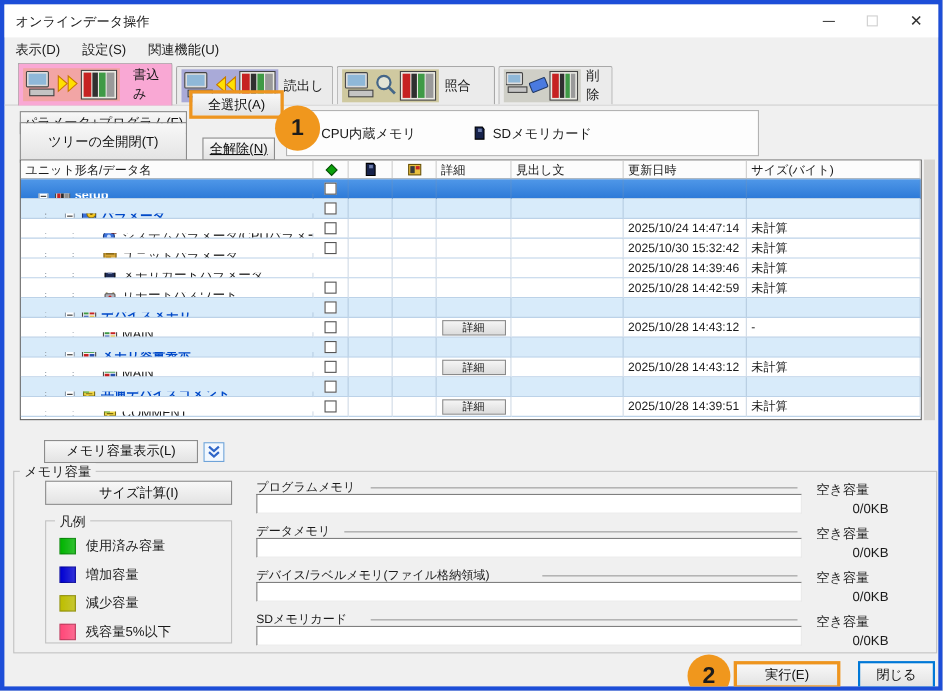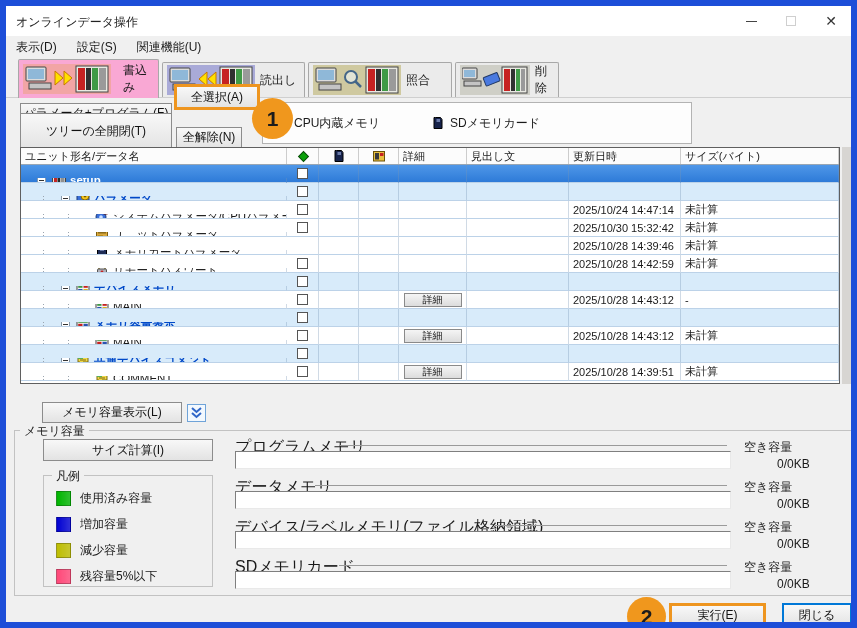--- a/index.html
+++ b/index.html
@@ -1,18 +1,18 @@
 <!DOCTYPE html>
 <html><head>
 <meta charset="utf-8">
 <style>
   * { margin:0; padding:0; box-sizing:border-box; }
   html,body { background:#d8d8d8; font-family:"Liberation Sans","DejaVu Sans",sans-serif; }
   #window{ position:relative; width:857px; height:628px; background:#f0f0f0;
-           border:6px solid #1d4ed8; overflow:hidden; font-size:12px; color:#1a1a1a; }
+           border:4px solid #1d4ed8; overflow:hidden; font-size:12px; color:#1a1a1a; }
 
   
   .titlebar{ position:absolute; left:0; top:0; width:100%; height:30px; background:#ffffff; }
   .title{ position:absolute; left:10px; top:8px; font-size:12px; color:#222; }
   .winbtn{ position:absolute; top:0; width:40px; height:30px; display:flex; align-items:center; justify-content:center; color:#333; }
   .winbtn.min{ right:80px; } .winbtn.max{ right:40px; color:#c8c8c8; } .winbtn.cls{ right:0; font-size:14px; }
   .minglyph{ width:11px; height:0; border-top:1px solid #444; display:block; }
   .maxglyph{ width:10px; height:10px; border:1px solid #cfcfcf; display:block; }
 
   
@@ -27,21 +27,21 @@
   .tab-iconbox{ height:30px; display:flex; align-items:center; padding:1px 2px; }
   .t1 .tab-iconbox{ background:#f2a5a5; } .t2 .tab-iconbox{ background:#a9aad8; }
   .t3 .tab-iconbox{ background:#cfc9a0; } .t4 .tab-iconbox{ background:#cfcfc7; }
 
   
   .btn{ position:absolute; display:flex; align-items:center; justify-content:center;
         background:linear-gradient(#f8f8f8,#e3e3e3); border:1px solid #8c8c8c; font-size:12px; color:#111; }
   #btn-param{ left:14px; top:97px; width:152px; height:21px; }
   #btn-selall{ left:168px; top:78px; width:86px; height:26px; border:3px solid #ee951f; }
   #btn-tree{ left:14px; top:107px; width:152px; height:37px; }
-  #btn-desel{ left:170px; top:121px; width:66px; height:21px; }
+  #btn-desel{ left:180px; top:121px; width:66px; height:21px;text-decoration:underline; }
 
   
   .targetbox{ position:absolute; left:256px; top:96px; width:430px; height:42px; background:#fdfdfd; border:1px solid #b3b3b3; }
   .target{ position:absolute; top:0; height:40px; display:flex; align-items:center; gap:5px; }
 
   
   .ann{ position:absolute; border-radius:50%; background:#f0971d; color:#1c1c1c;
         display:flex; align-items:center; justify-content:center; font-size:21px; font-weight:bold; z-index:60; }
   #ann1{ left:246px; top:92px; width:41px; height:41px; }
   #ann2{ left:621px; top:591px; width:39px; height:39px; }
@@ -81,21 +81,21 @@
   
   .groupbox{ position:absolute; border:1px solid #c2c2c2; }
   #memgroup{ left:8px; top:424px; width:840px; height:166px; }
   .gb-label{ position:absolute; top:-8px; background:#f0f0f0; padding:0 4px; font-size:12px; }
   #memgroup > .gb-label{ left:5px; }
   #btn-sizecalc{ left:28px; top:8px; width:170px; height:22px; position:absolute; }
   #legendbox{ left:28px; top:44px; width:170px; height:112px; }
   .leg-item{ position:absolute; left:12px; display:flex; align-items:center; gap:9px; font-size:12px; }
   .leg-chip{ width:15px; height:15px; flex:none; border:1px solid rgba(0,0,0,.25); }
 
-  .bar-label{ position:absolute; font-size:16px; white-space:nowrap; background:transparent; }
+  .bar-label{ position:absolute; font-size:11px; white-space:nowrap; background:transparent; }
   .bar-rule{ position:absolute; height:1px; background:#9a9a9a; }
   .bar{ position:absolute; width:496px; height:18px; background:#fff;
         border:1px solid; border-color:#7f7f7f #e9e9e9 #e9e9e9 #7f7f7f; }
   .free-label{ position:absolute; left:729px; font-size:12px; }
   .free-value{ position:absolute; left:729px; font-size:12px;margin-left:33px; }
 
   
   #btn-exec{ left:663px; top:597px; width:97px; height:25px; border:3px solid #ee951f; }
   #btn-close{ left:776px; top:597px; width:70px; height:25px; border:2px solid #0078d7; }
 </style>

